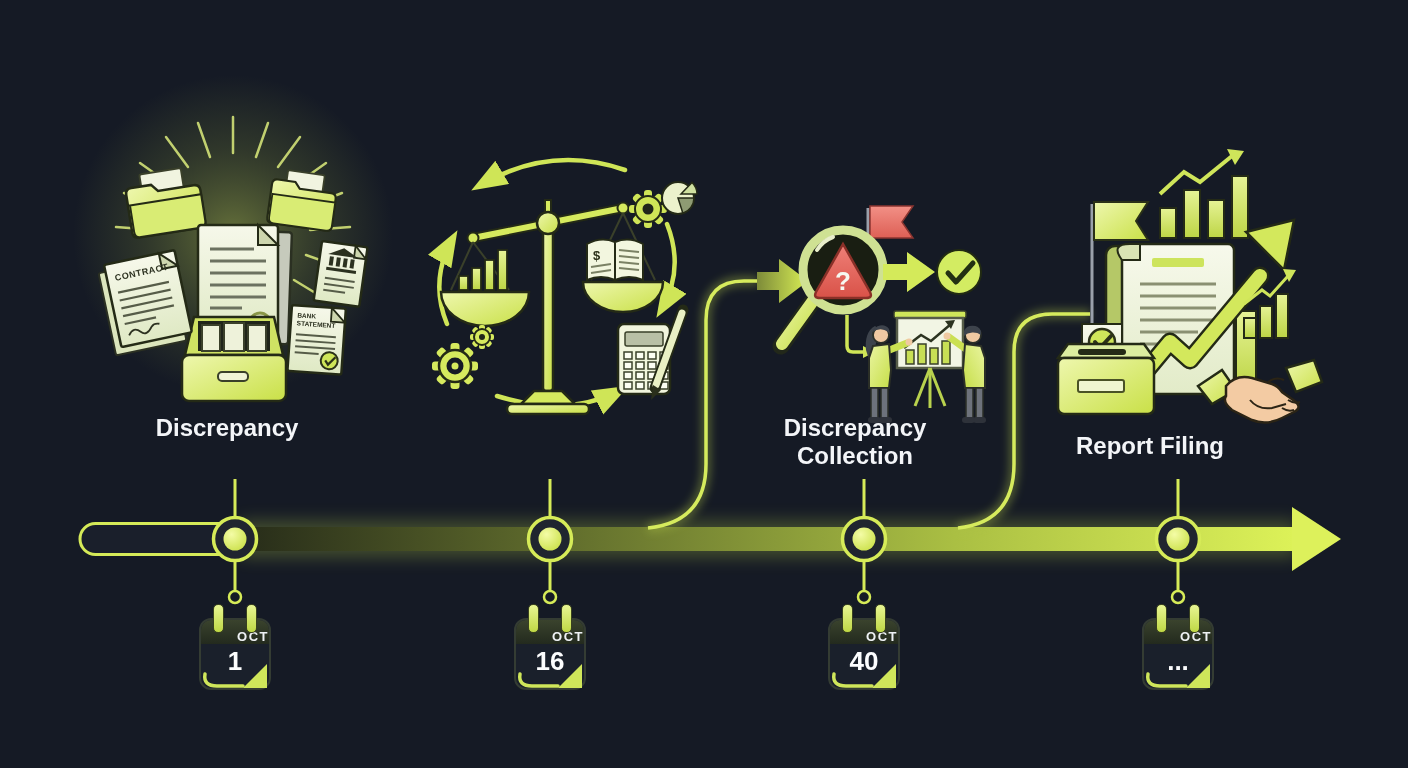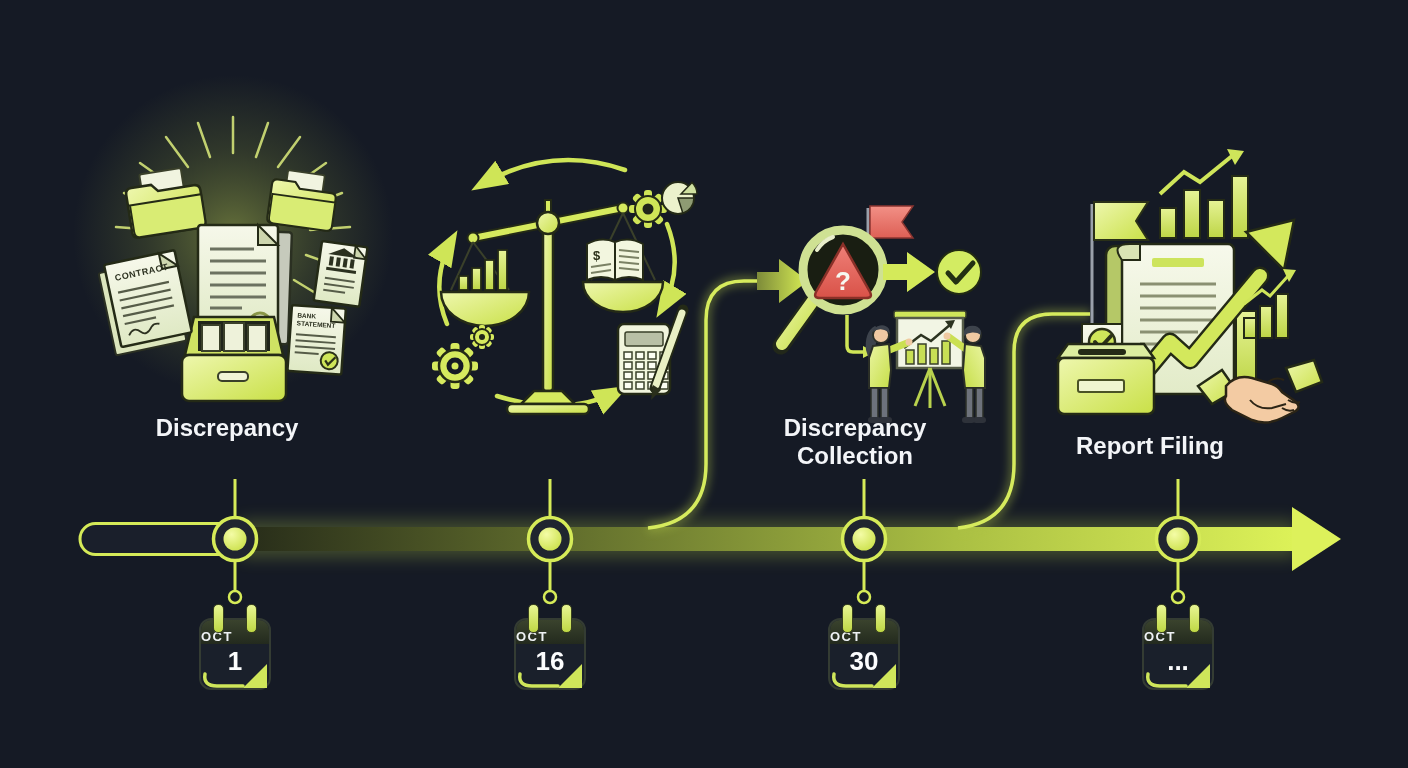--- a/index.html
+++ b/index.html
@@ -10,21 +10,21 @@
   .illus svg{overflow:visible;display:block;}
   .label{position:absolute;top:414px;width:300px;text-align:center;
          font:700 24px/28px "Liberation Sans",sans-serif;color:#f3f5f8;}
   .label span{display:block;}
   .label.single{top:432px;}
   .cal{position:absolute;top:604px;width:72px;height:86px;}
   .cal-body{position:absolute;left:0;top:14px;width:68px;height:68px;background:#1a202b;
             border:2px solid #343c33;border-radius:12px;overflow:hidden;}
   .cal-band{position:absolute;left:0;top:0;right:0;height:24px;
             background:linear-gradient(#3a432d,#232a1e);}
-  .cal-month{position:absolute;left:0;top:9px;width:100%;text-align:left;
+  .cal-month{position:absolute;left:0;top:9px;width:100%;text-align:right;
              font:700 13px "Liberation Sans",sans-serif;letter-spacing:1.5px;color:#eef1f4;}
   .cal-day{position:absolute;left:0;top:26px;width:100%;text-align:center;
            font:700 26px "Liberation Sans",sans-serif;color:#fcfdfe;}
   .pill{position:absolute;top:0;width:9px;height:27px;border-radius:5px;
         background:linear-gradient(#e8f593,#bfd845);border:1px solid #39411f;}
   .pill.l{left:14px}.pill.r{right:14px}
   .cal-deco{position:absolute;left:0;top:14px;width:72px;height:72px;pointer-events:none;}
 </style>
 </head>
 <body>
@@ -536,21 +536,21 @@
     <span class="pill r"></span>
     <svg class="cal-deco" viewBox="0 0 72 72">
       <path d="M6,56 Q4,68 18,68 L44,68" fill="none" stroke="#cfe65a" stroke-width="3.5" stroke-linecap="round"></path>
       <polygon points="44,70 68,46 68,70" fill="#cfe65a"></polygon>
     </svg>
   </div>
   <div class="cal" style="left:828px">
     <div class="cal-body">
       <div class="cal-band"></div>
       <span class="cal-month">OCT</span>
-      <span class="cal-day">30</span>
+      <span class="cal-day">40</span>
     </div>
     <span class="pill l"></span>
     <span class="pill r"></span>
     <svg class="cal-deco" viewBox="0 0 72 72">
       <path d="M6,56 Q4,68 18,68 L44,68" fill="none" stroke="#cfe65a" stroke-width="3.5" stroke-linecap="round"></path>
       <polygon points="44,70 68,46 68,70" fill="#cfe65a"></polygon>
     </svg>
   </div>
   <div class="cal" style="left:1142px">
     <div class="cal-body">

